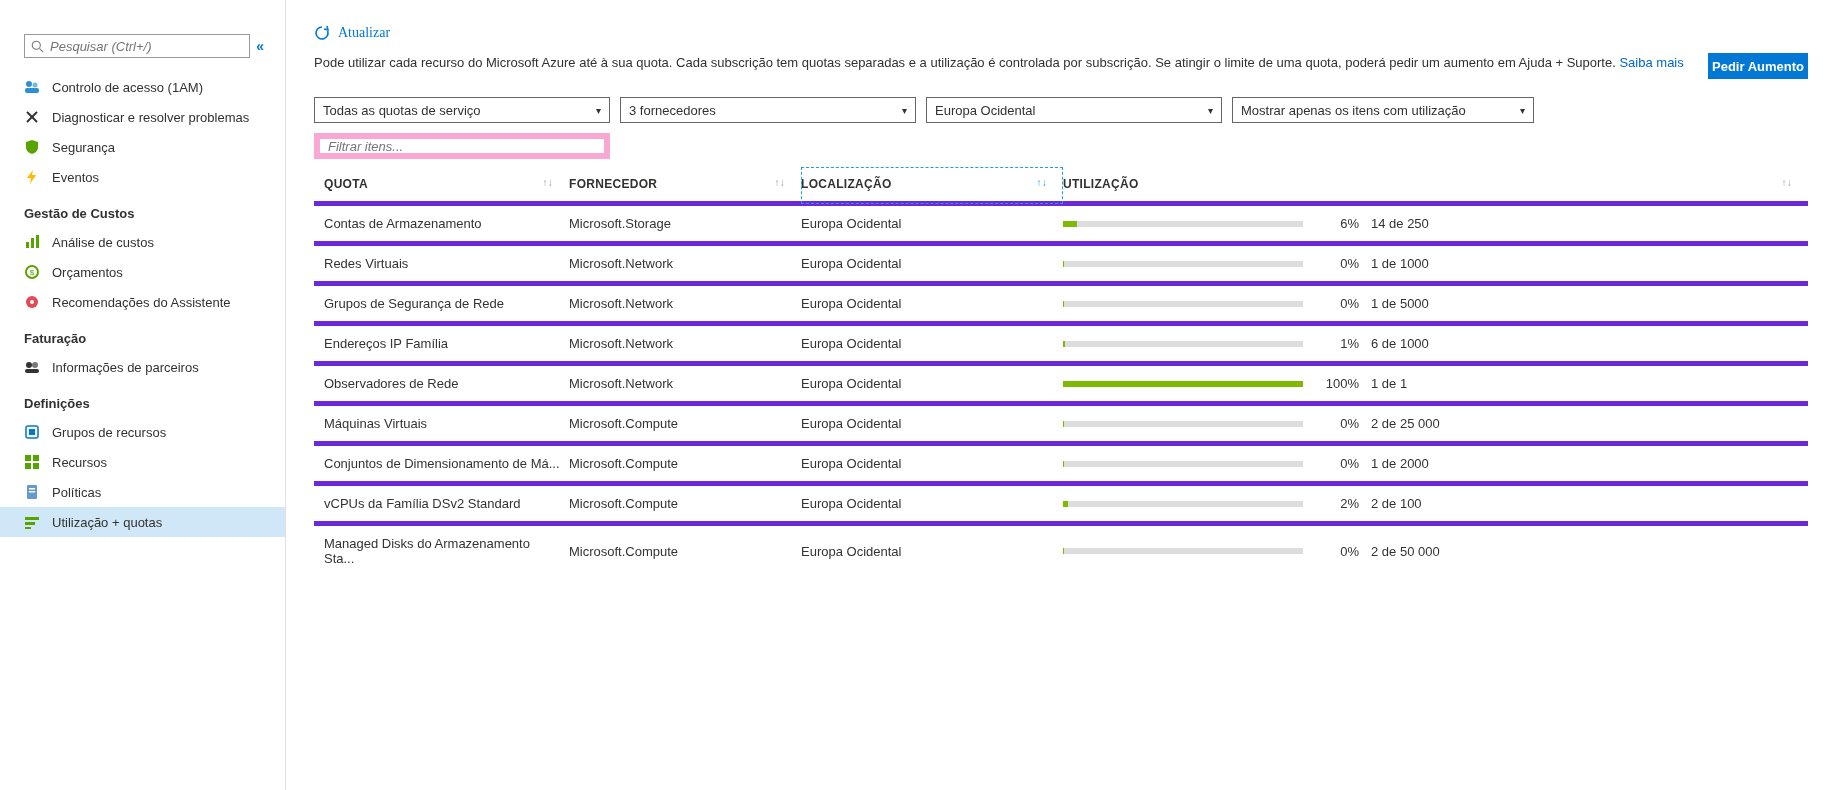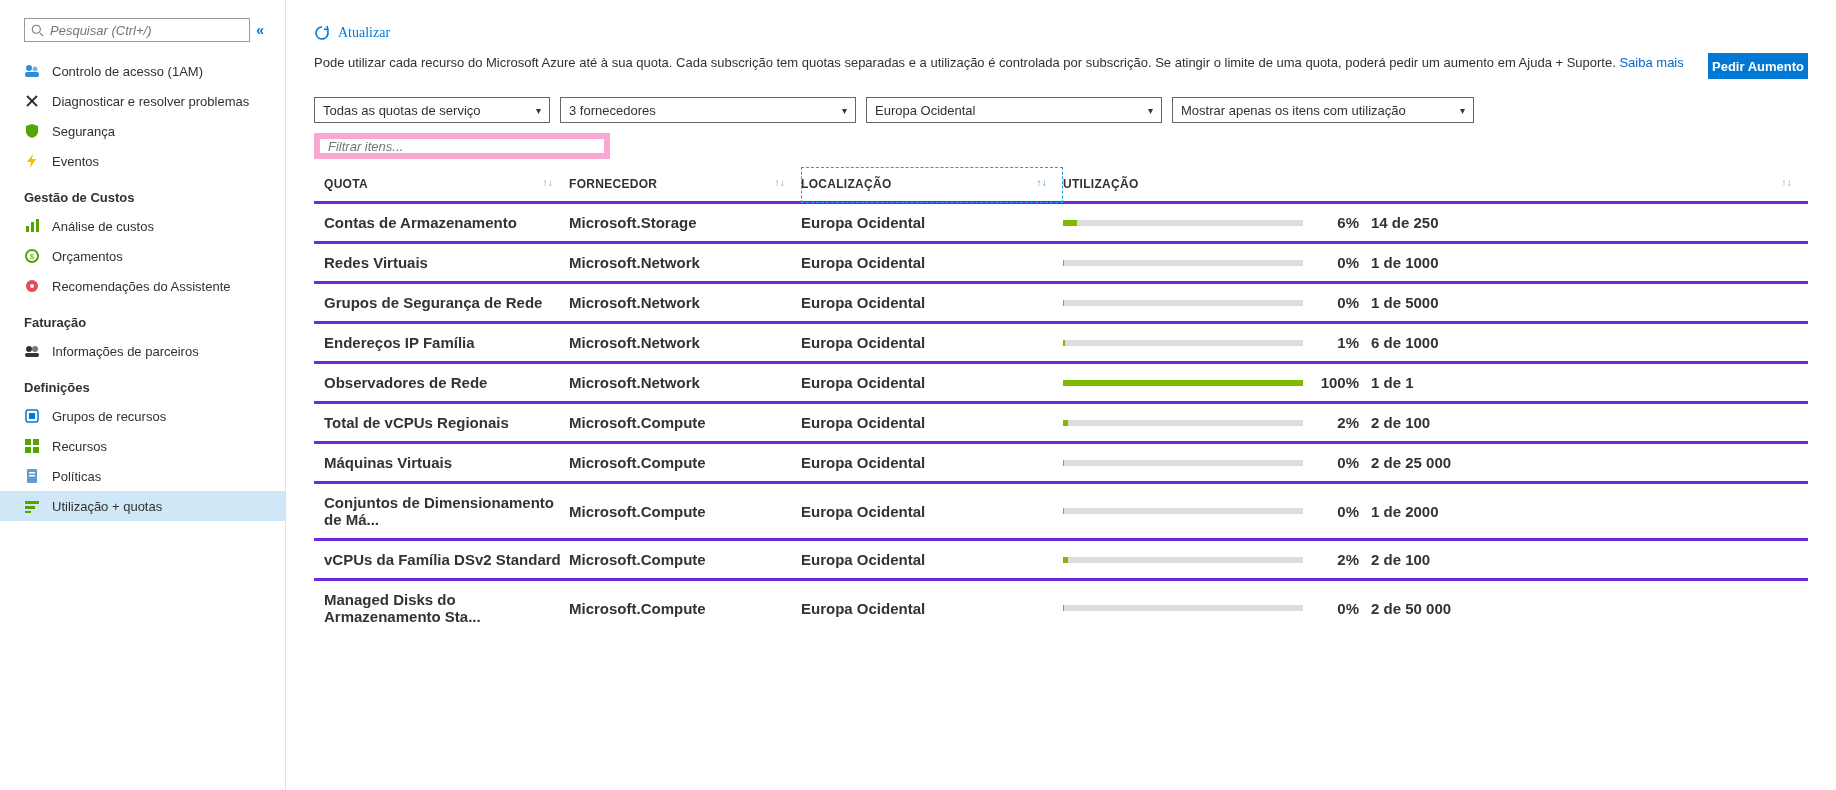--- a/index.html
+++ b/index.html
@@ -1,53 +1,53 @@
 <!DOCTYPE html>
 <html><head>
 <meta charset="utf-8">
 <style>
   * { box-sizing: border-box; margin: 0; padding: 0; }
   html, body { height: 100%; font-family: "Segoe UI", Arial, sans-serif; font-size: 13px; color: #323130; background: #fff; }
   .app { display: flex; width: 1836px; height: 790px; position: relative; }
 
   
-  .sidebar { width: 286px; border-right: 1px solid #e1e1e1; padding-top: 18px; background: #fff; position: relative; }
+  .sidebar { width: 286px; border-right: 1px solid #e1e1e1; padding-top: 34px; background: #fff; position: relative; }
   .search-wrap { padding: 0 24px 14px 24px; display:flex; align-items:center; gap:6px;}
   .search-box { flex:1; display: flex; align-items: center; border: 1px solid #999; height: 24px; padding: 0 6px; color: #666; font-style: italic; }
   .search-box svg { flex-shrink: 0; margin-right: 6px; }
   .search-box input { border: 0; outline: 0; font-style: italic; color:#666; font-size:13px; width:100%; background:transparent;}
   .collapse-chevrons { color:#0078d4; font-size:14px; font-weight:bold; letter-spacing:-3px; cursor:pointer;}
   .nav-item { display: flex; align-items: center; gap: 12px; padding: 7px 24px; cursor: pointer; font-size: 13px; color:#323130;}
   .nav-item.active { background: #d0e7f8; }
   .nav-ico { width: 16px; height: 16px; display: inline-flex; align-items:center; justify-content:center; }
   .section-header { padding: 14px 24px 6px 24px; font-weight: 600; font-size: 13px; color:#323130; }
 
   
   .main { flex: 1; padding: 24px 28px 0 28px; overflow: auto; border-top:1px solid transparent;}
   .toolbar { display: flex; align-items: flex-start; gap: 8px; margin-bottom: 12px; font-family: Liberation Serif, serif; }
   .toolbar .refresh { color:#0078d4; cursor:pointer; display:flex; align-items:center; gap:8px; font-size:14px;}
   .intro-row { display:flex; align-items:flex-start; gap:24px; margin-bottom:18px;}
   .intro { flex:1; font-size:13px; color:#323130; line-height:1.5;}
   .intro a { color:#0066cc; text-decoration:none; cursor:pointer;}
   .primary-btn { background:#0078d4; color:#fff; border:0; padding:6px 4px; font-size:13px; font-weight:600; cursor:pointer; white-space:nowrap; height:26px;}
   .filters { display:flex; gap:10px; margin-bottom:10px; flex-wrap:wrap;}
   .dropdown { border:1px solid #666; height:26px; display:flex; align-items:center; justify-content:space-between; padding:0 8px; font-size:13px; cursor:pointer; background:#fff;}
-  .dropdown.first{width:236px;}
+  .dropdown.first{width:296px;}
   .dropdown.second{width:296px;}
   .dropdown.third{width:296px;}
   .dropdown.fourth{width:302px;}
   .chev { font-size:10px; color:#333;}
   .filter-input { border:6px solid #f9a8d4; height:26px; width:296px; padding:0 8px; font-style:italic; color:#666; font-size:13px; outline:none; margin-bottom:8px;}
 
   
   table { width:100%; border-collapse:collapse; }
   thead th { text-align:left; font-weight:600; font-size:12px; color:#323130; padding:10px 8px 10px 0; position:relative; letter-spacing:0.3px;}
   thead th .sort { position:absolute; right:16px; top:10px; color:#9a9a9a; font-size:10px;}
   thead th.loc { outline:1px dashed #1aa0e6; outline-offset:-1px;}
-  tbody td { padding:10px 8px 10px 0; border-top:3px solid #6d28d9; font-size:15px; color:#333; vertical-align:middle;font-weight:bold;}
+  tbody td { padding:10px 8px 10px 0; border-top:5px solid #6d28d9; font-size:13px; color:#333; vertical-align:middle;}
   .bar-wrap { width:240px; height:6px; background:#ddd; position:relative; display:inline-block; vertical-align:middle;}
   .bar-fill { position:absolute; left:0; top:0; bottom:0; background:#7fba00;}
   .util-cell { display:flex; align-items:center; gap:12px;}
   .pct { min-width:44px; text-align:right;}
   .ratio { min-width:110px;}
   th.col-quota{width:255px; padding-left:10px;}
   td.col-quota{padding-left:10px;}
   th.col-forn{width:232px;}
   th.col-loc{width:262px;}
   th.col-util{}
@@ -307,34 +307,20 @@
               <div class="util-cell">
                 <span class="bar-wrap">
                   <span class="bar-fill" style="width:100%"></span>
                 </span>
                 <span class="pct">100%</span>
                 <span class="ratio">1 de 1</span>
               </div>
             </td>
           </tr>
           <tr>
-            <td class="col-quota">Total de vCPUs Regionais</td>
-            <td>Microsoft.Compute</td>
-            <td>Europa Ocidental</td>
-            <td>
-              <div class="util-cell">
-                <span class="bar-wrap">
-                  <span class="bar-fill" style="width:2%"></span>
-                </span>
-                <span class="pct">2%</span>
-                <span class="ratio">2 de 100</span>
-              </div>
-            </td>
-          </tr>
-          <tr>
             <td class="col-quota">Máquinas Virtuais</td>
             <td>Microsoft.Compute</td>
             <td>Europa Ocidental</td>
             <td>
               <div class="util-cell">
                 <span class="bar-wrap">
                   <span class="bar-fill" style="width:0.5%"></span>
                 </span>
                 <span class="pct">0%</span>
                 <span class="ratio">2 de 25 000</span>

